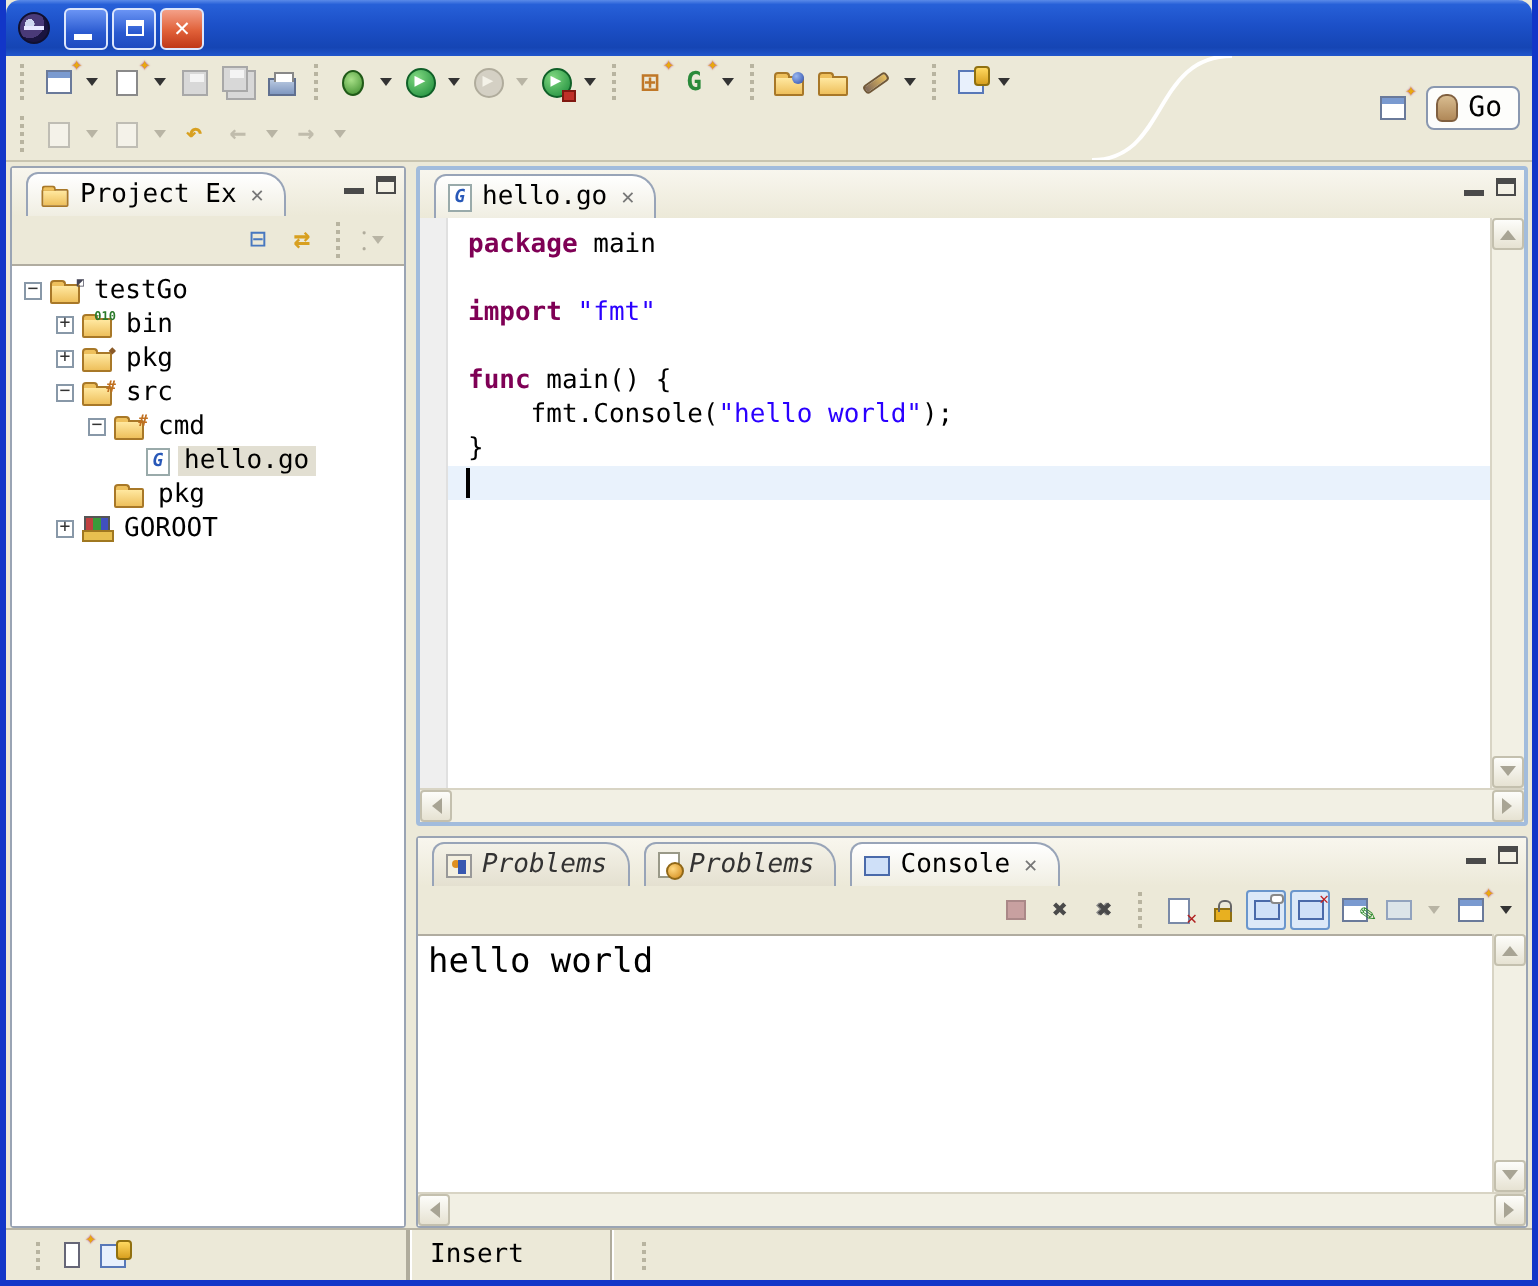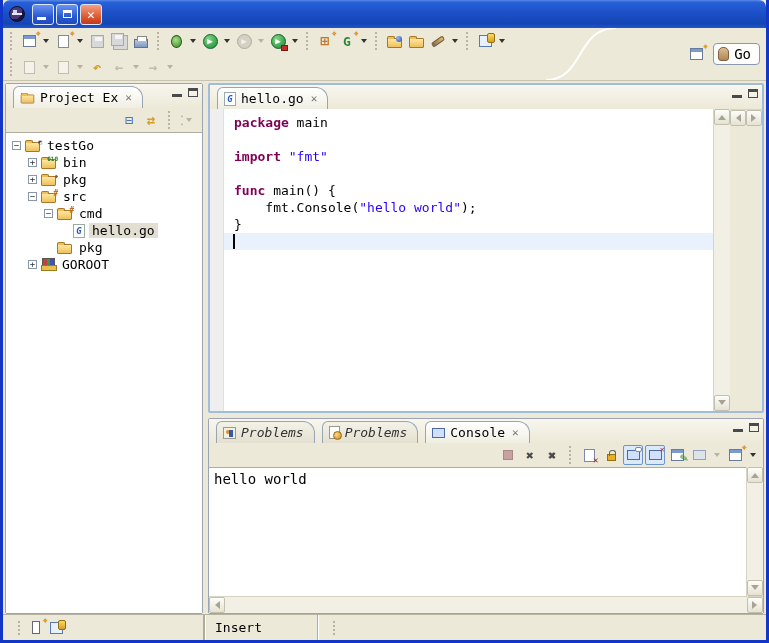--- a/index.html
+++ b/index.html
@@ -101,21 +101,21 @@
   .exp-sp{ width:9px; flex:0 0 9px; }
   .ti{ position:relative; display:inline-flex; }
   .ti .tag{ position:absolute; font-size:6px; line-height:1; top:-4px; right:-3px; font-weight:bold;}
   .gofile{ width:12px; height:14px; background:#fff; border:1px solid #9aa; color:#2858b8;
     font-size:9px; font-weight:bold; font-style:italic; display:flex; align-items:center; justify-content:center;}
   .lib-ic{ width:14px; height:13px; position:relative; }
   .lib-ic::before{ content:""; position:absolute; top:0; left:1px; width:11px; height:9px;
     background:linear-gradient(90deg,#c04040 0 33%,#3a9a3a 33% 66%,#4050c0 66%); border:1px solid #555;}
   .lib-ic::after{ content:""; position:absolute; bottom:0; left:0; width:14px; height:4px; background:#e8c050; border:1px solid #a07820;}
   
-  .ed-body{ display:flex; flex-direction:row; flex:1; min-height:0; }
+  .ed-body{ display:flex; flex-direction:column; flex:1; min-height:0; }
   .ed-main{ flex:1; display:flex; min-height:0; }
   .ed-ruler{ width:14px; flex:0 0 14px; background:#efefef; border-right:1px solid #e0e0e0;}
   .code{ flex:1; padding-top:5px; font-size:13px; line-height:17px; position:relative; overflow:hidden;}
   .code-line{ height:17px; padding-left:10px; white-space:pre; position:relative;}
   .code-line.current{ background:#e9f2fc; }
   .caret{ position:absolute; left:9px; top:1px; width:2px; height:15px; background:#000; }
   .tk-keyword{ color:#7f0055; font-weight:bold; }
   .tk-string{ color:#2a00ff; }
   .tk-plain{ color:#000; }
   
@@ -138,21 +138,21 @@
   .xx{ color:#4a4a4a; font-weight:bold; font-size:13px; }
   .xx.dim{ color:#8a8a8a; }
   .doc-ic{ width:11px; height:13px; background:#fff; border:1px solid #7a8aa8; position:relative; }
   .doc-ic .rx{ position:absolute; bottom:-4px; right:-5px; color:#b02020; font-size:9px; font-weight:bold;}
   .lock{ width:9px; height:7px; background:#e8b020; border:1px solid #907010; position:relative; margin-top:5px;}
   .lock::before{ content:""; position:absolute; top:-5px; left:1px; width:5px; height:5px; border:1px solid #666; border-bottom:none; border-radius:3px 3px 0 0;}
   .mon{ width:13px; height:10px; background:#cfe0f8; border:1px solid #4a6aaa; position:relative;}
   .mon .bub{ position:absolute; right:-3px; top:-4px; width:7px; height:5px; background:#fff; border:1px solid #888; border-radius:2px;}
   .mon .rx{ position:absolute; right:-4px; top:-6px; color:#c02020; font-size:8px; font-weight:bold;}
   .pin{ color:#2a8a2a; font-size:13px; font-weight:bold; transform:rotate(-10deg);}
-  .cons-out{ font-size:14px; padding:3px 0 0 5px; white-space:pre; }
+  .cons-out{ font-size:17px; padding:3px 0 0 5px; white-space:pre; }
   
   .prob-ic{ width:13px; height:12px; background:#f4f0e0; border:1px solid #999; position:relative;}
   .prob-ic::before{ content:""; position:absolute; left:2px; top:2px; width:4px; height:4px; border-radius:50%; background:#e09020;}
   .prob-ic::after{ content:""; position:absolute; right:2px; top:2px; width:4px; height:7px; background:#3858b0;}
   .hist-ic{ width:11px; height:13px; background:#fff; border:1px solid #998; position:relative;}
   .hist-ic::after{ content:""; position:absolute; right:-3px; bottom:-2px; width:7px; height:7px; border-radius:50%; background:radial-gradient(circle at 35% 35%,#ffd880,#d08818); border:1px solid #906818;}
   
   .statusbar{ height:26px; flex:0 0 26px; border-top:1px solid #b8b4a4; display:flex; align-items:stretch;
     background:#ece9d8; font-size:13px; }
   .sb-cell{ display:flex; align-items:center; padding:0 10px; }
@@ -543,20 +543,20 @@
       <span class="cbtn">
           <span class="fastview-ic"></span>
           <span class="ov-star">✦</span>
         </span>
       <span class="cbtn">
           <span class="sync-ic"></span>
         </span>
     </div>
     <div class="sb-sep"></div>
     <div class="sb-sep"></div>
-    <div class="sb-cell" style="width:112px">Insert</div>
+    <div class="sb-cell" style="width:100px">Insert</div>
     <div class="sb-sep"></div>
     <div class="sb-cell">
         <span class="grip"></span>
       </div>
   </div>
 
 </div>
 
 </body></html>

